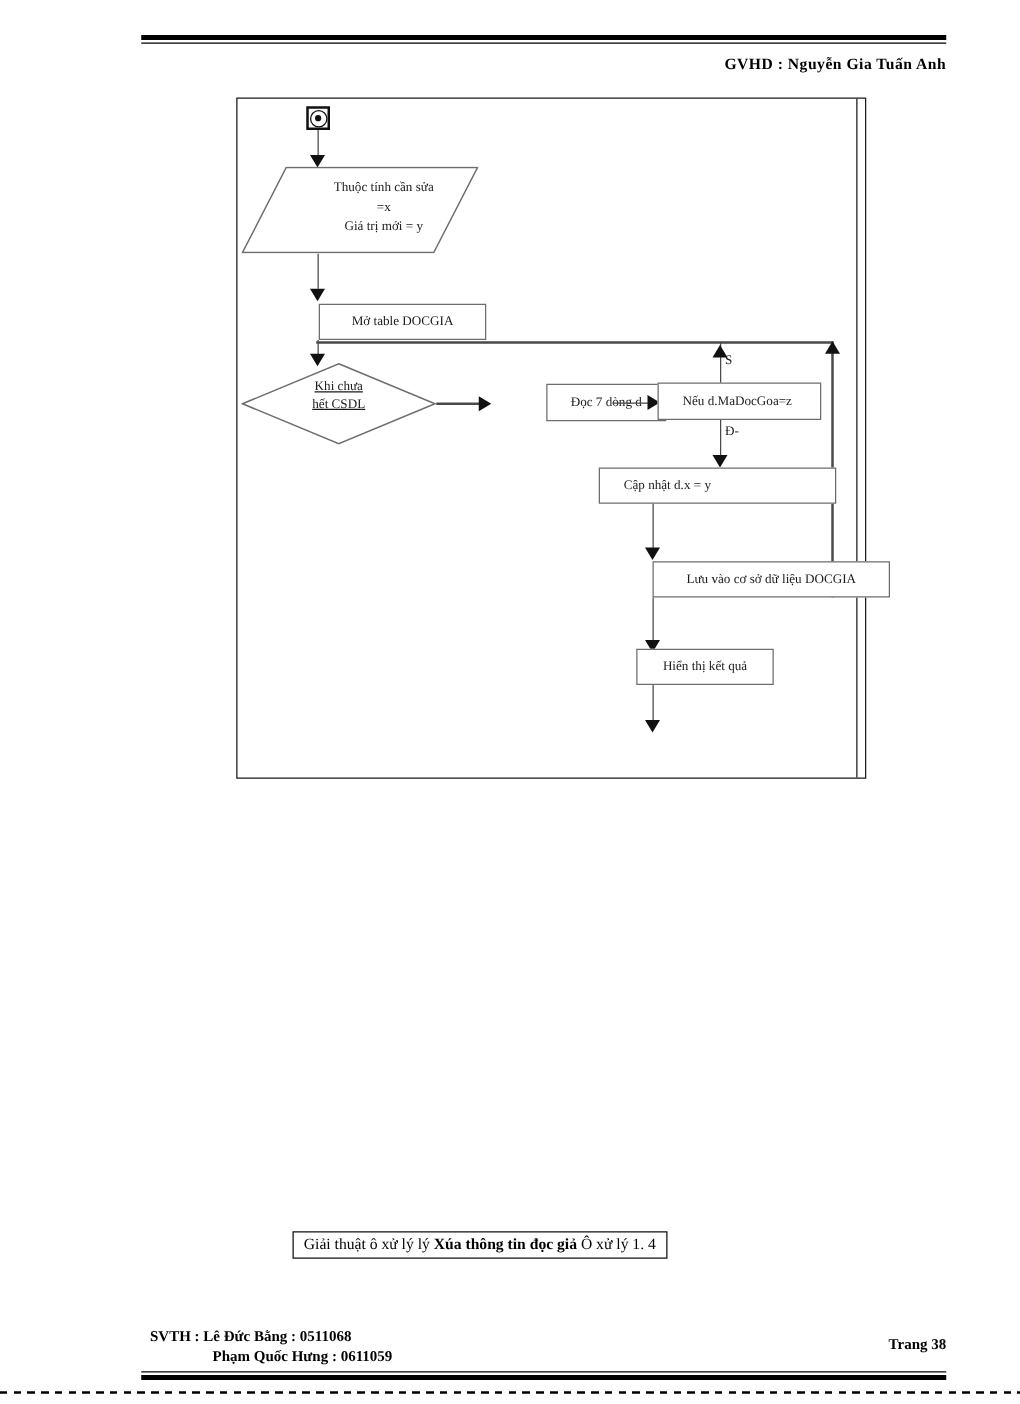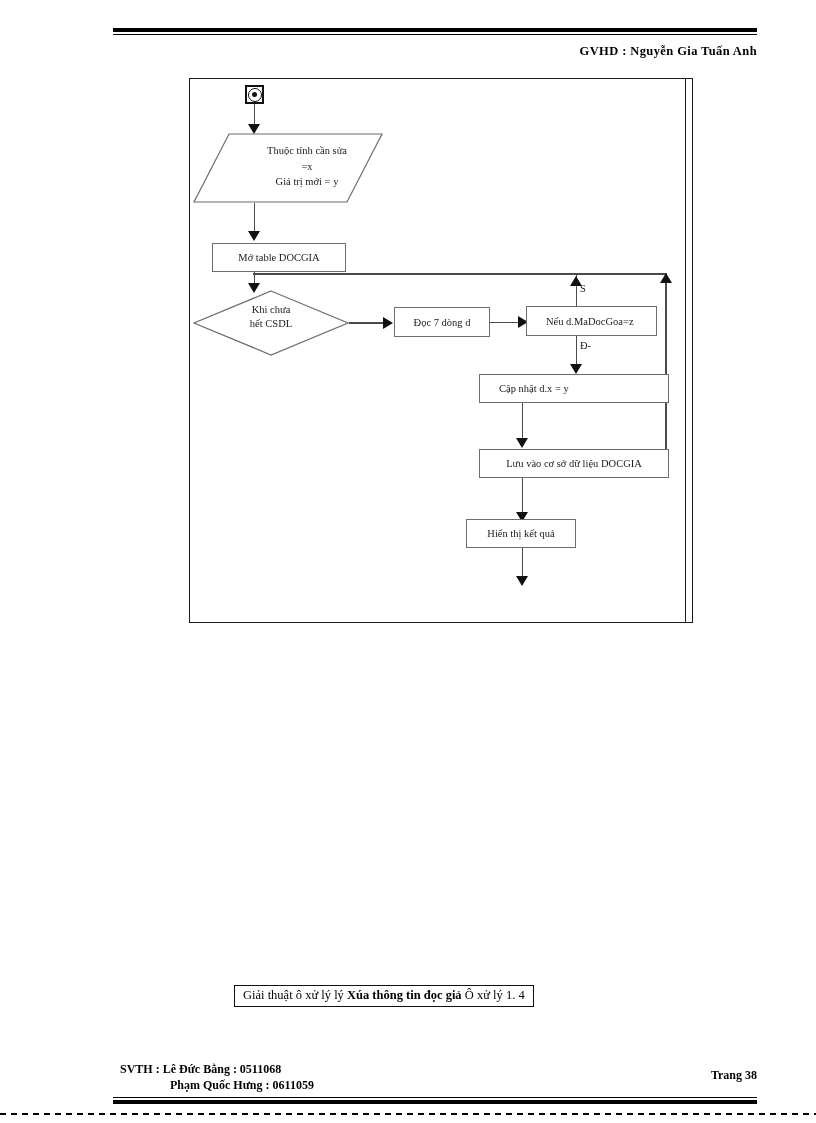--- a/index.html
+++ b/index.html
@@ -106,21 +106,21 @@
     position: absolute;
     box-sizing: border-box;
     background: #fff;
     border: 1px solid #6d6d6d;
     font-size: 10.5px;
     color: #1a1a1a;
     display: flex;
     align-items: center;
     white-space: nowrap;
   }
-  .node.center { justify-content: center; }
+  .node.center { justify-content: center; margin-left: 43px; }
   .node.left-pad { padding-left: 19px; }
 
   
   .start-sym {
     position: absolute;
     left: 245px;
     top: 85px;
     width: 19px;
     height: 19px;
     box-sizing: border-box;
@@ -180,20 +180,21 @@
   .diamond .dtext {
     position: absolute;
     left: 0;
     top: 13px;
     width: 156px;
     text-align: center;
     font-size: 10.5px;
     line-height: 14px;
     color: #1a1a1a;
     white-space: pre-line;
+    text-decoration: underline;
   }
 
   
   .vline { position: absolute; width: 1.5px; background: #4a4a4a; }
   .hline { position: absolute; height: 1.5px; background: #4a4a4a; }
   .arrow-down {
     position: absolute;
     width: 0; height: 0;
     border-left: 6px solid transparent;
     border-right: 6px solid transparent;

